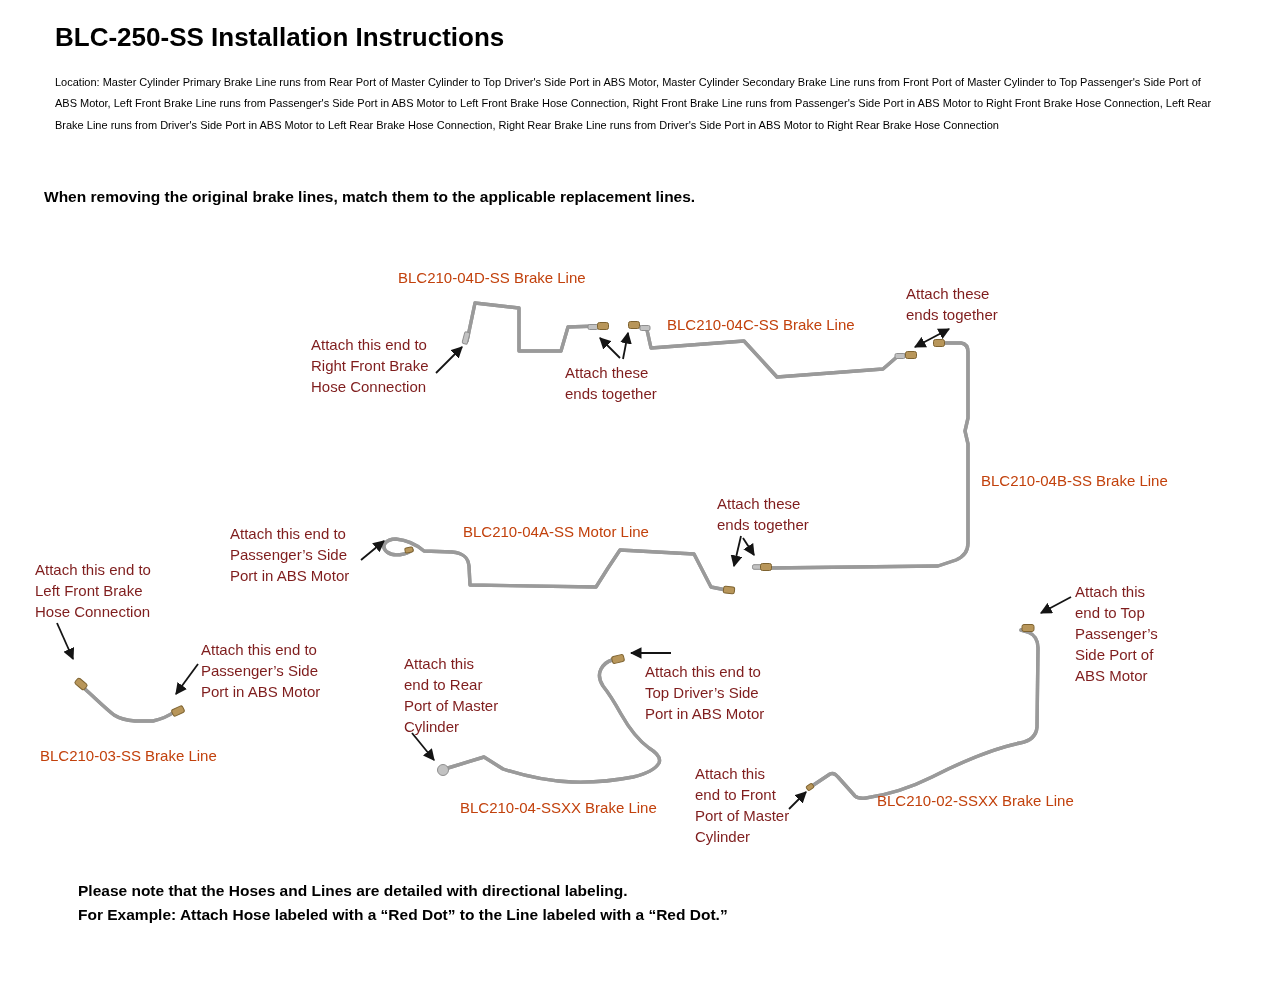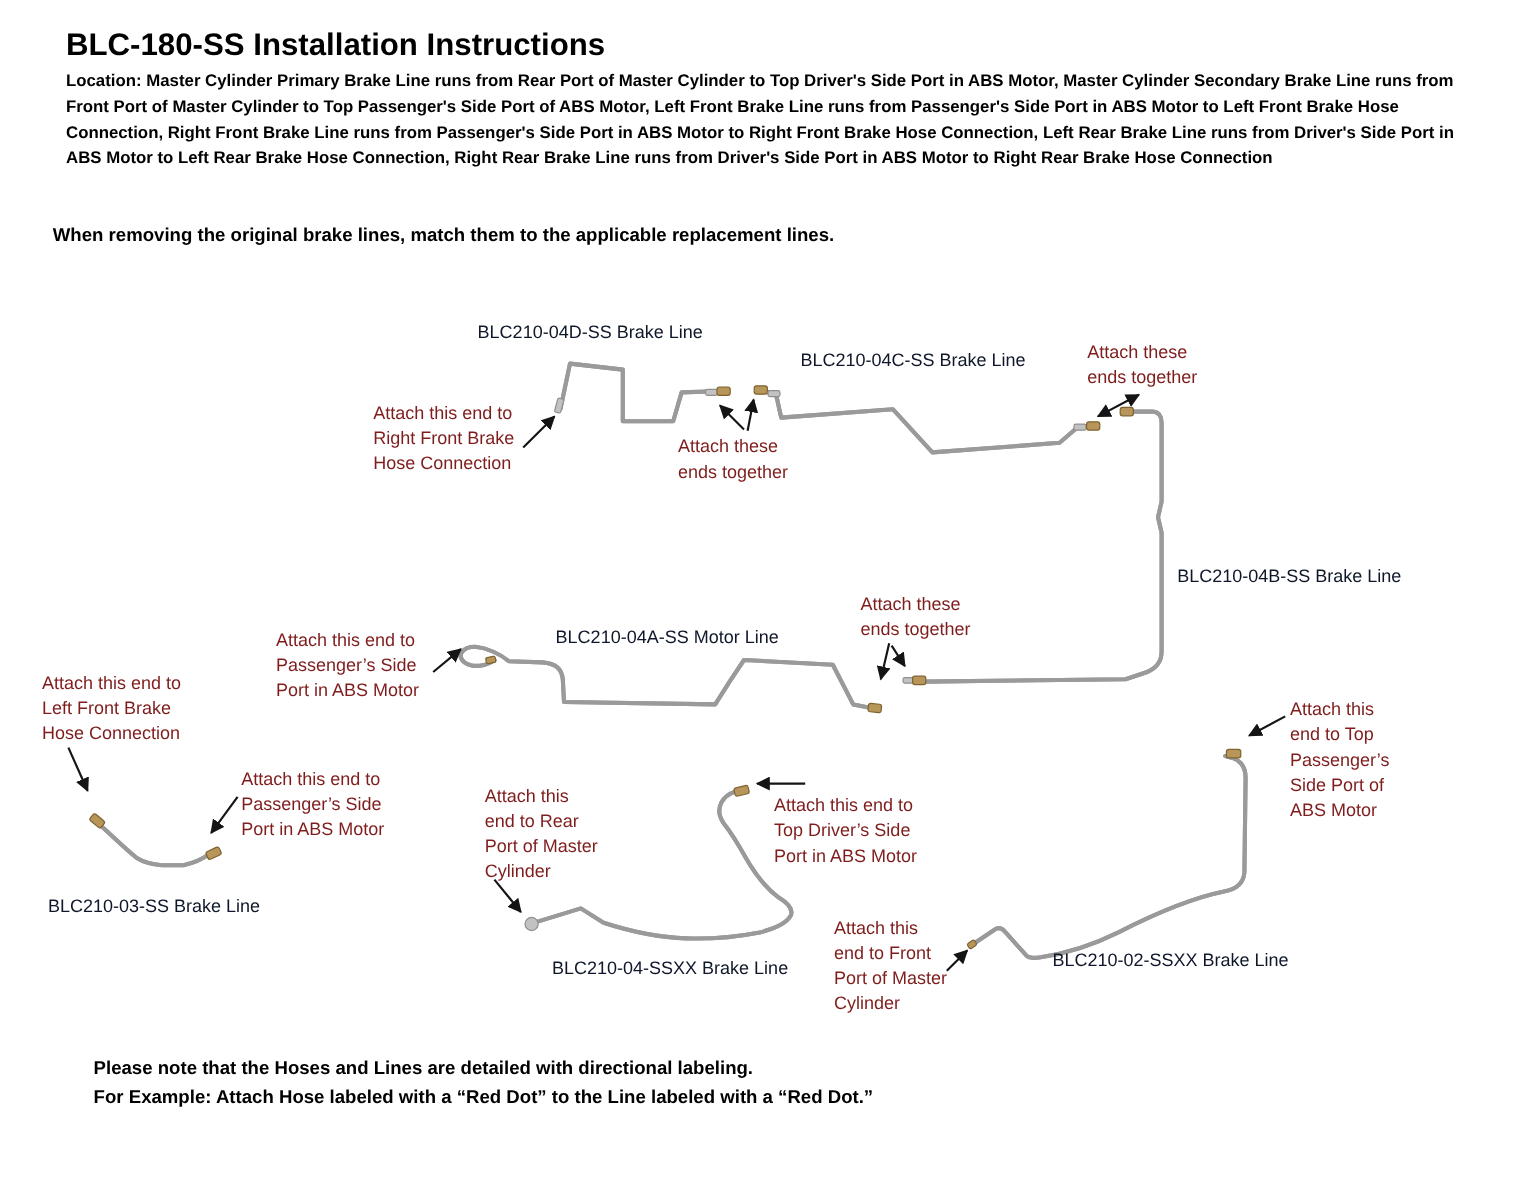--- a/index.html
+++ b/index.html
@@ -4,51 +4,51 @@
 <style>
   html,body{margin:0;padding:0;background:#ffffff;}
   #page{
     position:relative;width:1280px;height:989px;background:#ffffff;overflow:hidden;
     font-family:"Liberation Sans",sans-serif;color:#000;
   }
   .doc-title{
     position:absolute;left:55px;top:22px;font-size:26px;font-weight:700;letter-spacing:0;
   }
   .location-para{
-    position:absolute;left:55px;top:57px;width:1170px;
-    font-size:14px;font-weight:700;line-height:21.3px;
+    position:absolute;left:55px;top:72px;width:1170px;
+    font-size:11px;font-weight:400;line-height:21.3px;
   }
   .removal-note{
     position:absolute;left:44px;top:188px;font-size:15.5px;font-weight:700;
   }
   .footer-note{
     position:absolute;left:78px;top:879px;font-size:15.5px;font-weight:700;
     line-height:23.5px;white-space:pre-line;
   }
   .dlabel{
-    position:absolute;font-size:15px;font-weight:400;color:#0f172a;white-space:nowrap;
+    position:absolute;font-size:15px;font-weight:400;color:#c2410c;white-space:nowrap;
   }
   .ann{
     position:absolute;font-size:15px;font-weight:400;color:#7f1d1d;
     line-height:21px;white-space:pre-line;
   }
   svg.canvas{position:absolute;left:0;top:0;}
   .tube{fill:none;stroke:#9a9a9a;stroke-width:3.4;stroke-linecap:round;stroke-linejoin:round;}
   .tube-hi{fill:none;stroke:#d9d9d9;stroke-width:1.2;stroke-linecap:round;stroke-linejoin:round;}
   .arrow{stroke:#141414;stroke-width:1.8;fill:none;marker-end:url(#ah);}
   .arrow-double{stroke:#141414;stroke-width:1.8;fill:none;marker-end:url(#ah);marker-start:url(#ah);}
   .brass{fill:#b8965a;stroke:#7e6330;stroke-width:1;}
   .silver{fill:#c2c2c2;stroke:#8f8f8f;stroke-width:1;}
 </style>
 </head>
 <body>
 
 <div id="page">
 
-  <div class="doc-title">BLC-180-SS Installation Instructions</div>
+  <div class="doc-title">BLC-250-SS Installation Instructions</div>
   <div class="location-para">Location: Master Cylinder Primary Brake Line runs from Rear Port of Master Cylinder to Top Driver's Side Port in ABS Motor, Master Cylinder Secondary Brake Line runs from Front Port of Master Cylinder to Top Passenger's Side Port of ABS Motor, Left Front Brake Line runs from Passenger's Side Port in ABS Motor to Left Front Brake Hose Connection, Right Front Brake Line runs from Passenger's Side Port in ABS Motor to Right Front Brake Hose Connection, Left Rear Brake Line runs from Driver's Side Port in ABS Motor to Left Rear Brake Hose Connection, Right Rear Brake Line runs from Driver's Side Port in ABS Motor to Right Rear Brake Hose Connection</div>
   <div class="removal-note">When removing the original brake lines, match them to the applicable replacement lines.</div>
   <div class="footer-note">Please note that the Hoses and Lines are detailed with directional labeling.
 For Example: Attach Hose labeled with a “Red Dot” to the Line labeled with a “Red Dot.”</div>
 
   <svg class="canvas" width="1280" height="989" viewBox="0 0 1280 989">
     <defs>
       <marker id="ah" viewBox="0 0 10 10" refX="9" refY="5" markerWidth="6.5" markerHeight="6.5" orient="auto-start-reverse">
         <path d="M0 0 L10 5 L0 10 Z" fill="#141414"></path>
       </marker>
@@ -150,21 +150,21 @@
     <path class="arrow" d="M 361 560 L 384 541"></path>
     <path class="arrow" d="M 57 623 L 73 659"></path>
     <path class="arrow" d="M 198 664 L 176 694"></path>
     <path class="arrow" d="M 412 733 L 434 760"></path>
     <path class="arrow" d="M 671 653 L 631 653"></path>
     <path class="arrow" d="M 789 809 L 806 792"></path>
     <path class="arrow" d="M 1071 597 L 1041 613"></path>
   </svg>
 
   <div class="dlabel" style="left:398px;top:269px;">BLC210-04D-SS Brake Line</div>
-  <div class="dlabel" style="left:667px;top:292px;">BLC210-04C-SS Brake Line</div>
+  <div class="dlabel" style="left:667px;top:316px;">BLC210-04C-SS Brake Line</div>
   <div class="dlabel" style="left:981px;top:472px;">BLC210-04B-SS Brake Line</div>
   <div class="dlabel" style="left:463px;top:523px;">BLC210-04A-SS Motor Line</div>
   <div class="dlabel" style="left:40px;top:747px;">BLC210-03-SS Brake Line</div>
   <div class="dlabel" style="left:460px;top:799px;">BLC210-04-SSXX Brake Line</div>
   <div class="dlabel" style="left:877px;top:792px;">BLC210-02-SSXX Brake Line</div>
 
   <div class="ann" style="left:311px;top:334px;">Attach this end to
 Right Front Brake
 Hose Connection</div>
   <div class="ann" style="left:565px;top:362px;">Attach these

